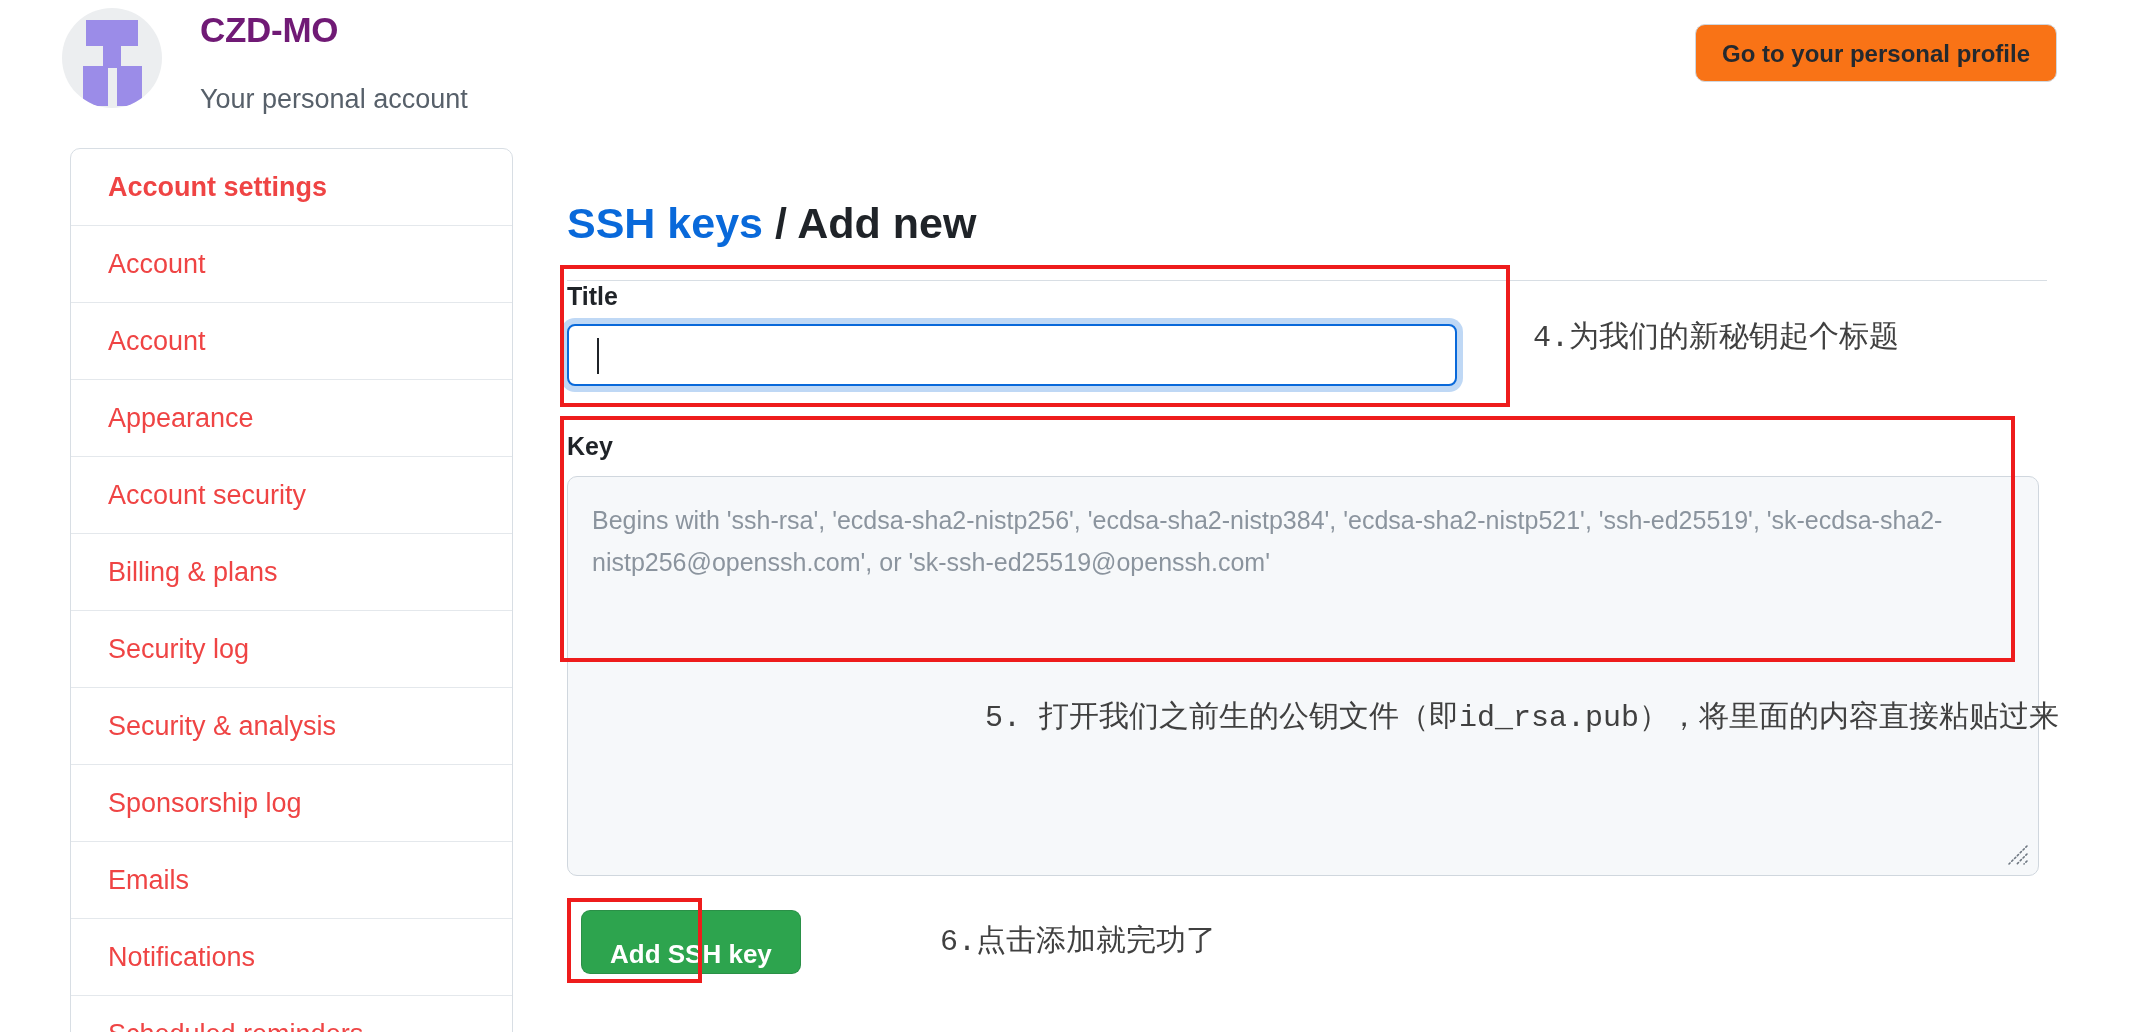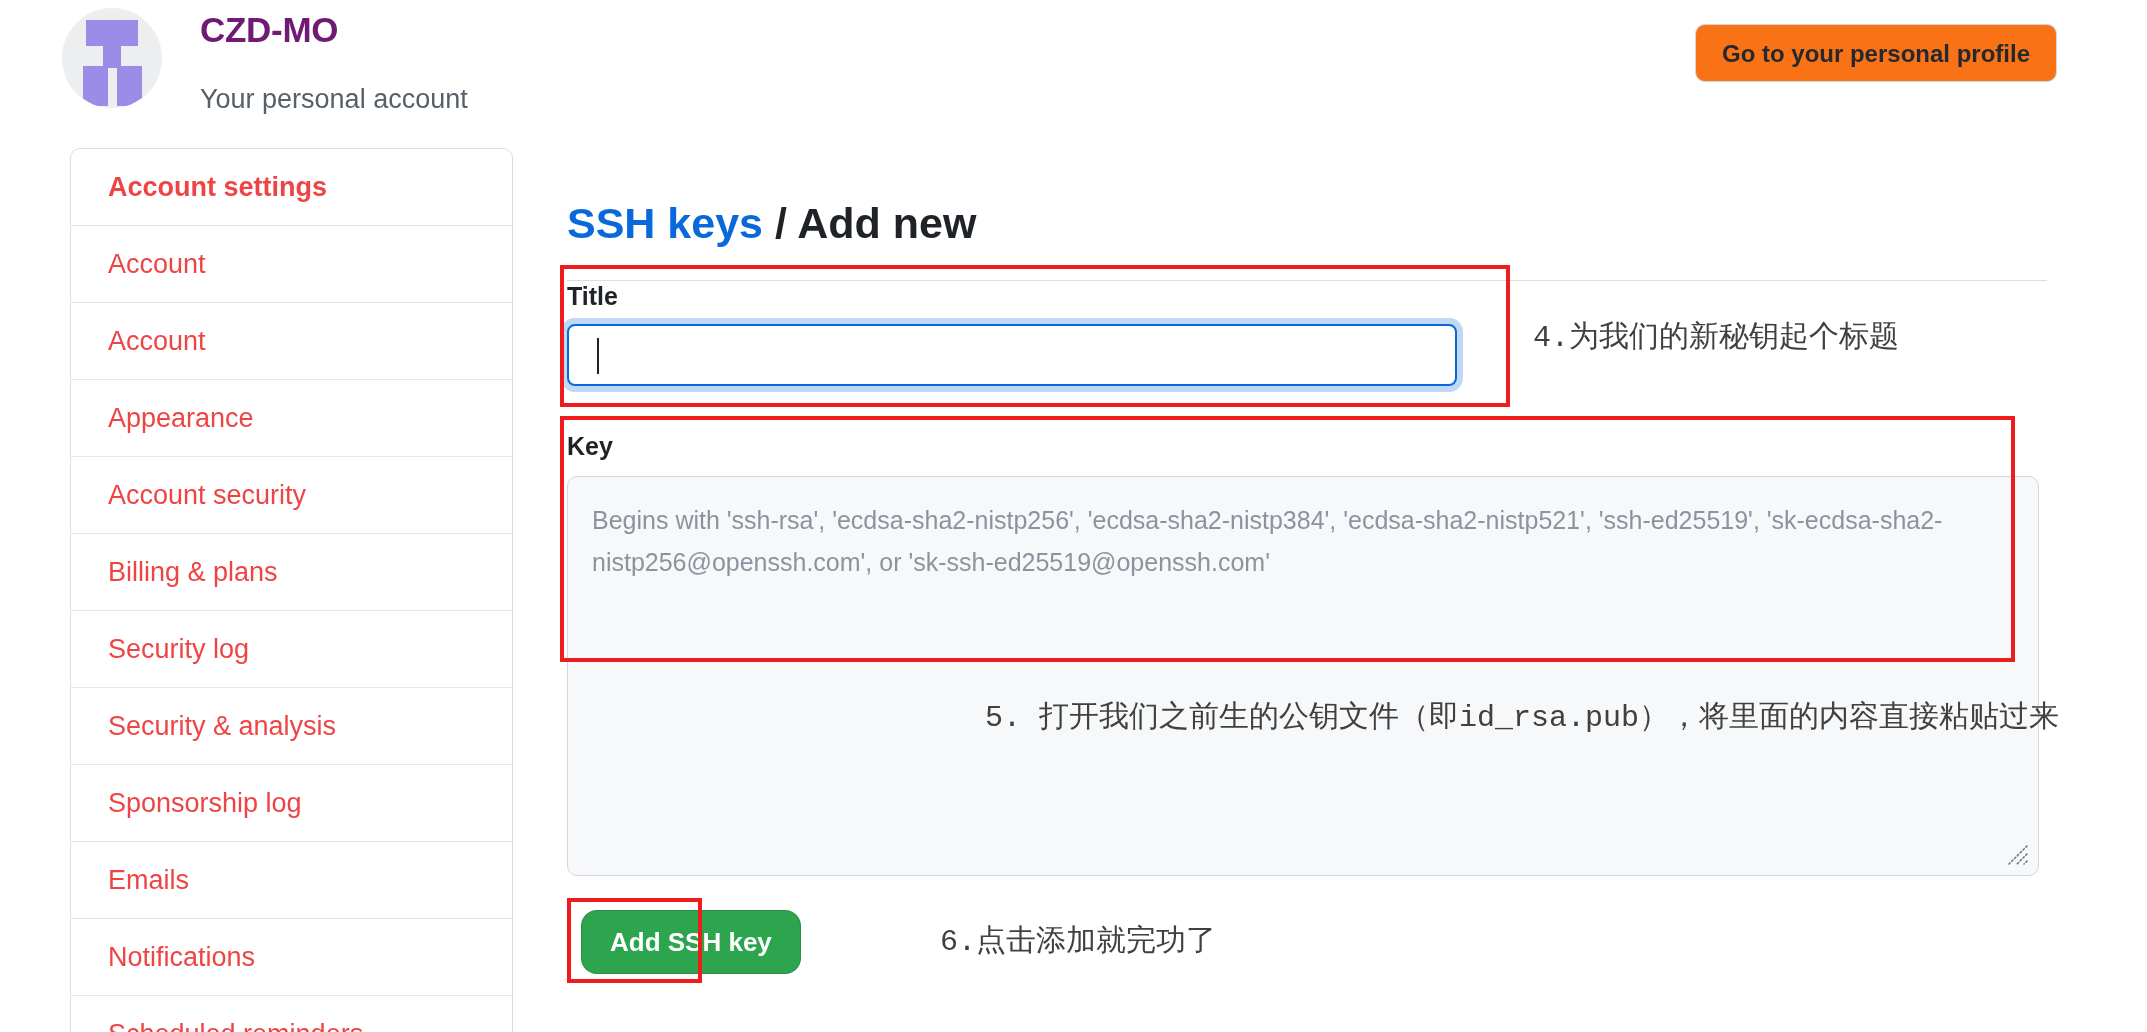--- a/index.html
+++ b/index.html
@@ -214,24 +214,24 @@
     height: 30px;
     pointer-events: none;
   }
 
   
   #submit-btn {
     position: absolute;
     left: 14px;
     top: 762px;
     height: 64px;
-    padding: 0 28px;
+    padding: 12px 28px;
     background: #2da44e;
     border: 1px solid rgba(27,31,36,0.15);
-    border-radius: 16px;
+    border-radius: 9px;
     color: #ffffff;
     font-size: 26px;
     font-weight: bold;
     line-height: 62px;
     cursor: pointer;
     box-sizing: border-box;
     font-family: "Liberation Sans", sans-serif;
     white-space: nowrap;
   }
 

